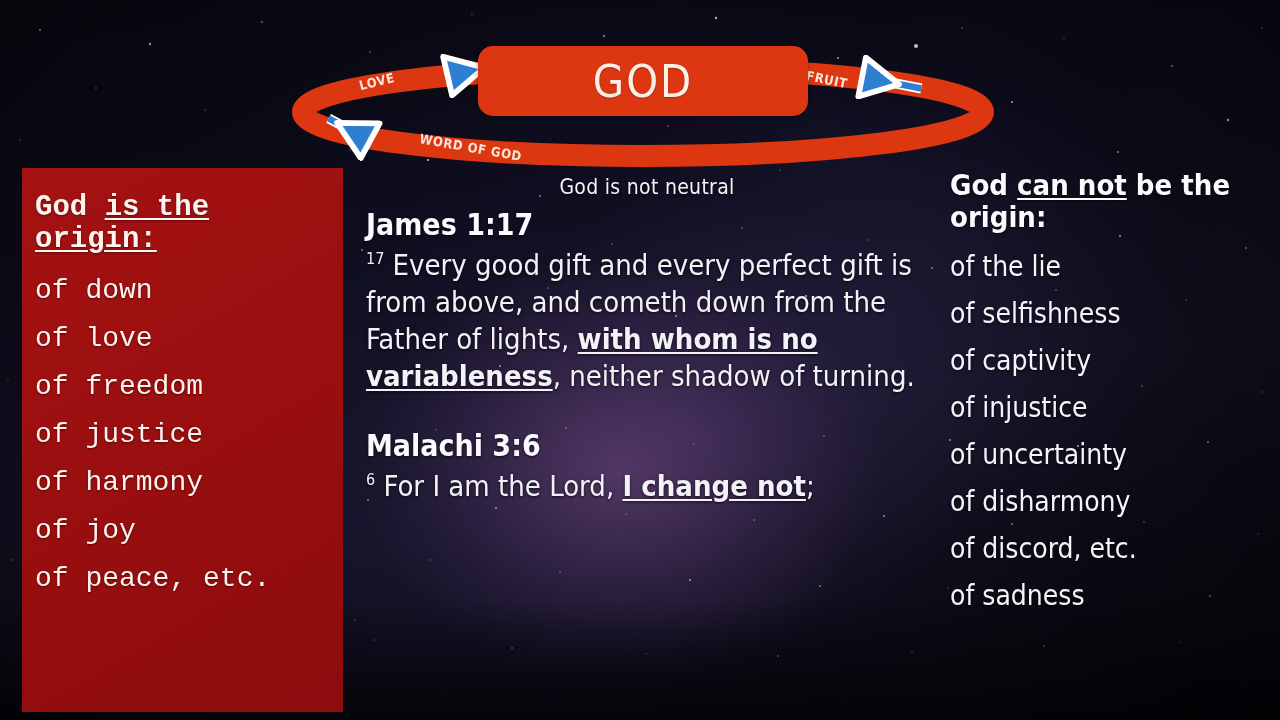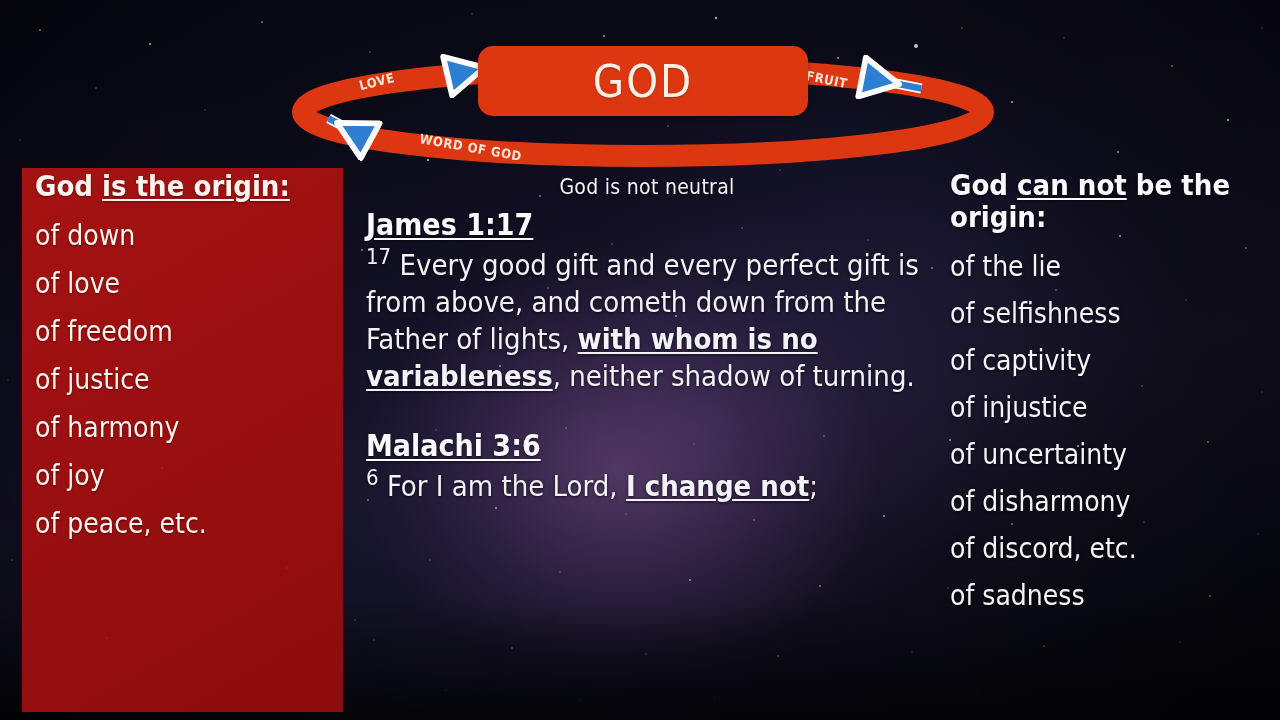--- a/index.html
+++ b/index.html
@@ -105,22 +105,23 @@
     width: 321px;
     height: 544px;
     background: #9c0f10;
     background-image:
       radial-gradient(circle 1px at 40px 60px, rgba(255,190,190,0.35) 0, rgba(0,0,0,0) 100%),
       radial-gradient(circle 1px at 210px 120px, rgba(255,190,190,0.25) 0, rgba(0,0,0,0) 100%),
       radial-gradient(circle 1px at 140px 300px, rgba(255,190,190,0.28) 0, rgba(0,0,0,0) 100%),
       radial-gradient(circle 1px at 265px 400px, rgba(255,190,190,0.22) 0, rgba(0,0,0,0) 100%),
       radial-gradient(circle 1px at 85px 470px, rgba(255,190,190,0.22) 0, rgba(0,0,0,0) 100%),
       linear-gradient(150deg, #a51212 0%, #9b0f10 45%, #8d0c0d 100%);
-    padding: 2px 0 0 13px;
+    padding: 24px 0 0 13px;
     box-sizing: border-box;
+    font-family: Liberation Mono, monospace;
   }
   #left-panel .panel-heading {
     color: #fdf3ef;
     font-size: 29px;
     font-weight: 700;
     line-height: 1.12;
     margin-bottom: 6px;
     text-shadow: 0 1px 2px rgba(0,0,0,0.45);
   }
   #left-panel .panel-item {
@@ -147,35 +148,34 @@
     line-height: 1.1;
     letter-spacing: 0.3px;
     text-shadow: 0 1px 3px rgba(0,0,0,0.7);
     margin-bottom: 9px;
   }
   .ref-title {
     color: #fafaff;
     font-size: 30px;
     font-weight: 700;
     line-height: 1.15;
-    text-decoration: underline;
     text-underline-offset: 3px;
     text-decoration-thickness: 2px;
     text-shadow: 0 1px 3px rgba(0,0,0,0.7);
     margin-bottom: 4px;
   }
   .verse-body {
     color: #f2f2f8;
     font-size: 29px;
     font-weight: 300;
     line-height: 1.28;
     text-shadow: 0 1px 3px rgba(0,0,0,0.75);
   }
   .verse-num {
-    font-size: 22px;
+    font-size: 16px;
     vertical-align: super;
     font-weight: 400;
     line-height: 0;
   }
   .verse-em {
     font-weight: 700;
     text-decoration: underline;
     text-underline-offset: 3px;
     text-decoration-thickness: 2px;
   }

